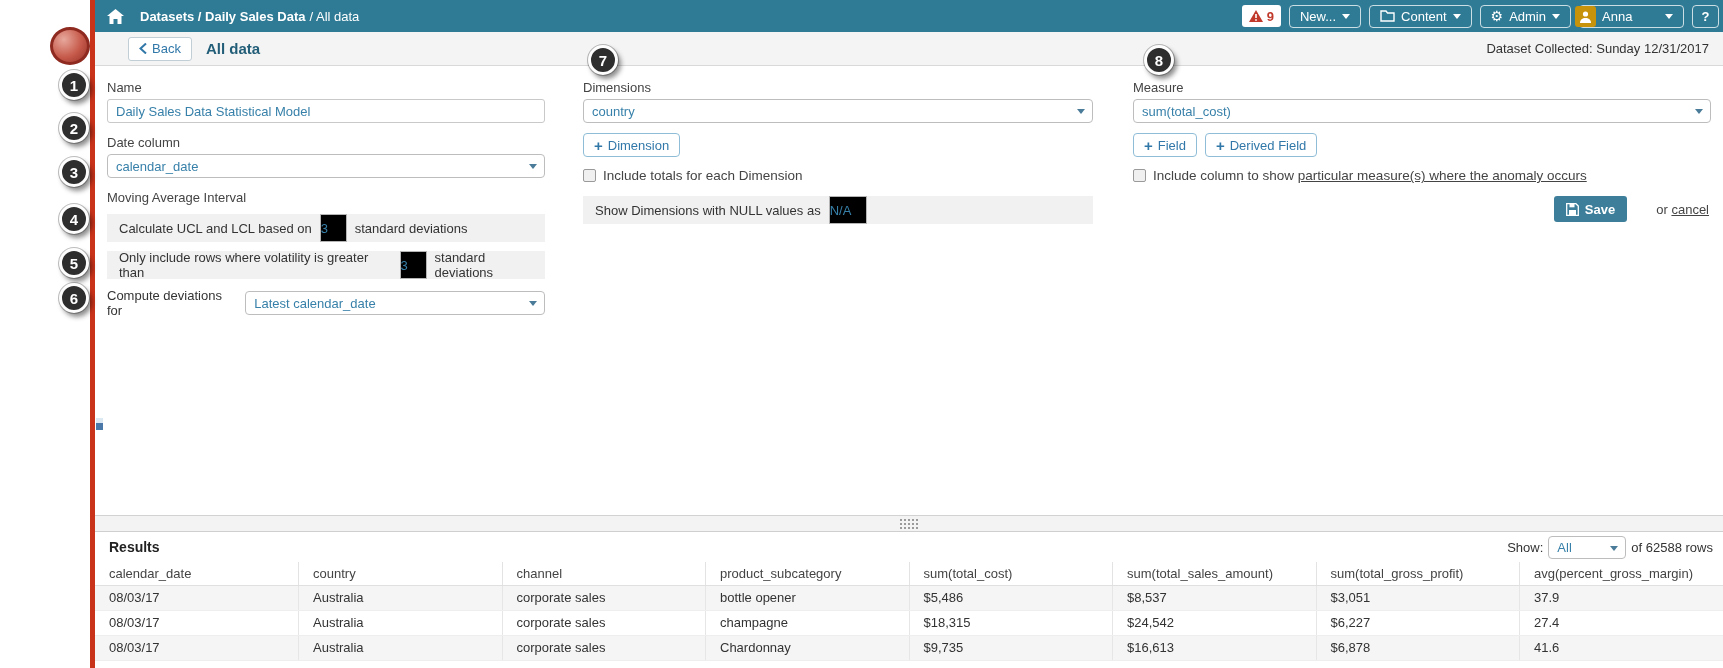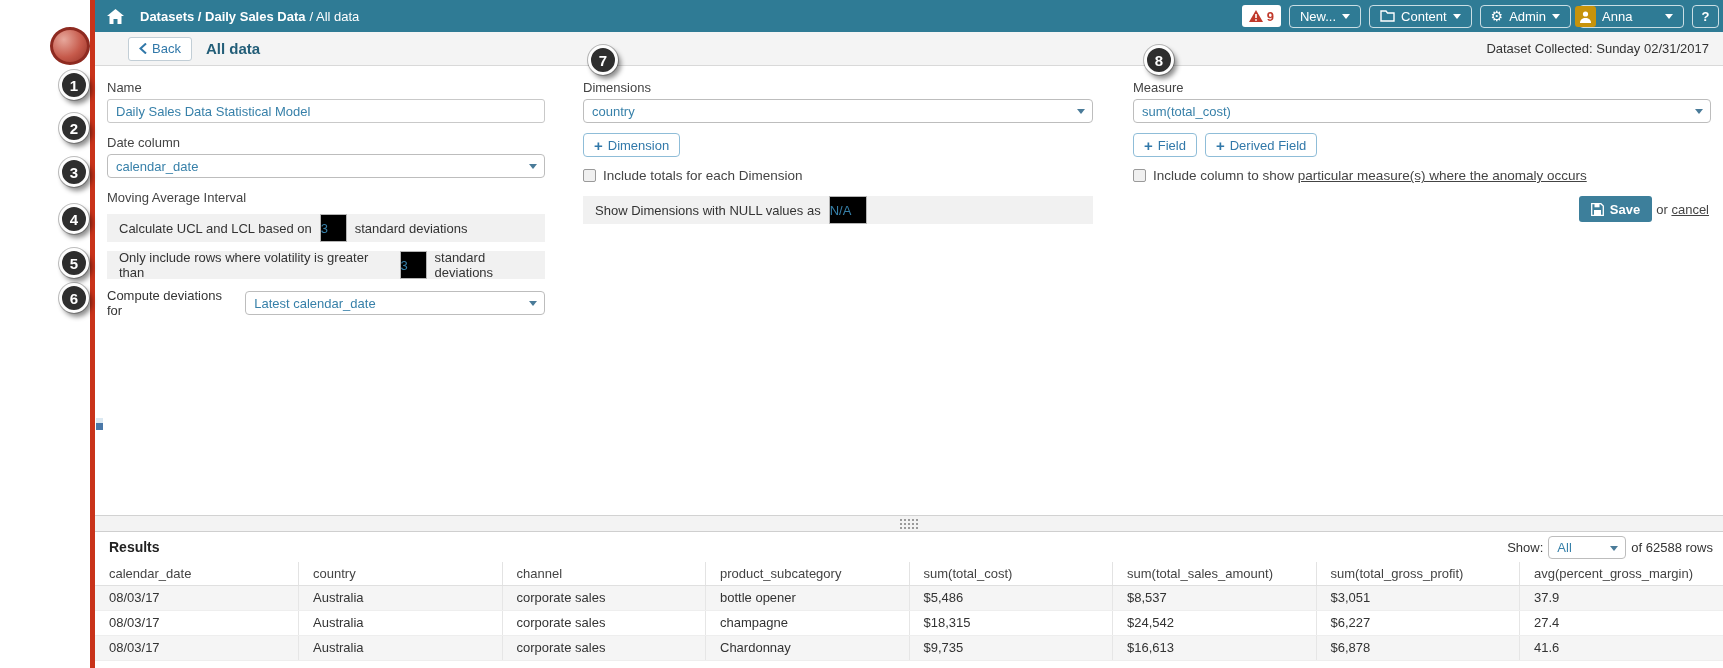--- a/index.html
+++ b/index.html
@@ -71,21 +71,21 @@
   .row6 .sel { margin-top:0; width:307px; }
   .add-btn { display:inline-flex; align-items:center; gap:5px; height:24px; border:1px solid #8fbdd8; border-radius:4px;
     background:#fff; color:#3178a9; font-size:13px; padding:0 10px; margin-top:10px; cursor:pointer; }
   .plus { font-weight:bold; font-size:15px; line-height:1; }
   .cb-row { display:flex; align-items:center; gap:7px; margin-top:11px; font-size:13.5px; color:#444; }
   .cb { width:13px; height:13px; border:1px solid #9a9a9a; border-radius:2px; background:#f0f0f0; cursor:pointer; flex:none; }
   .band-dim { width:auto; align-self:flex-start; padding-right:27px; margin-top:13px; }
   .link-u { text-decoration:underline; }
   .btn-row { display:flex; gap:8px; }
   .btn-row .add-btn { margin-top:10px; }
-  .save-row { display:flex; align-items:center; justify-content:flex-end; gap:4px; margin-top:13px; padding-right:2px; }
+  .save-row { display:flex; align-items:center; justify-content:flex-end; gap:29px; margin-top:13px; padding-right:2px; }
   .save-btn { display:flex; align-items:center; gap:6px; background:#3d7f9b; color:#fff; font-size:13px; font-weight:bold;
     height:26px; padding:0 12px; border-radius:3px; cursor:pointer; }
   .or-cancel { font-size:13px; color:#444; white-space:nowrap; }
   .or-cancel .link-u { cursor:pointer; }
 
   
   .splitter { position:absolute; left:95px; top:515px; width:1628px; height:17px; background:#f3f3f3;
     border-top:1px solid #d2d2d2; border-bottom:1px solid #cfcfcf; display:flex; align-items:center; justify-content:center; cursor:row-resize; }
   .grip { width:2px; height:2px; background:#9a9a9a;
     box-shadow:4px 0 #9a9a9a,8px 0 #9a9a9a,12px 0 #9a9a9a,16px 0 #9a9a9a,
@@ -176,21 +176,21 @@
   </div>
 
   <div class="toolbar">
     <span class="back-btn">
       <svg width="8" height="11" viewBox="0 0 8 11">
           <path d="M7 0.5 L1.5 5.5 L7 10.5" fill="none" stroke="#3178a9" stroke-width="2"></path>
         </svg>
       <span>Back</span>
     </span>
     <span class="page-title">All data</span>
-    <span class="collected">Dataset Collected: Sunday 02/31/2017</span>
+    <span class="collected">Dataset Collected: Sunday 12/31/2017</span>
   </div>
 
   <div class="form-area">
 
     <div class="col col1">
       <div class="f-label first">Name</div>
       <input class="text-input" type="text" value="Daily Sales Data Statistical Model" style="">
       <div class="f-label">Date column</div>
       <div class="sel">
         <span class="val">calendar_date</span>

